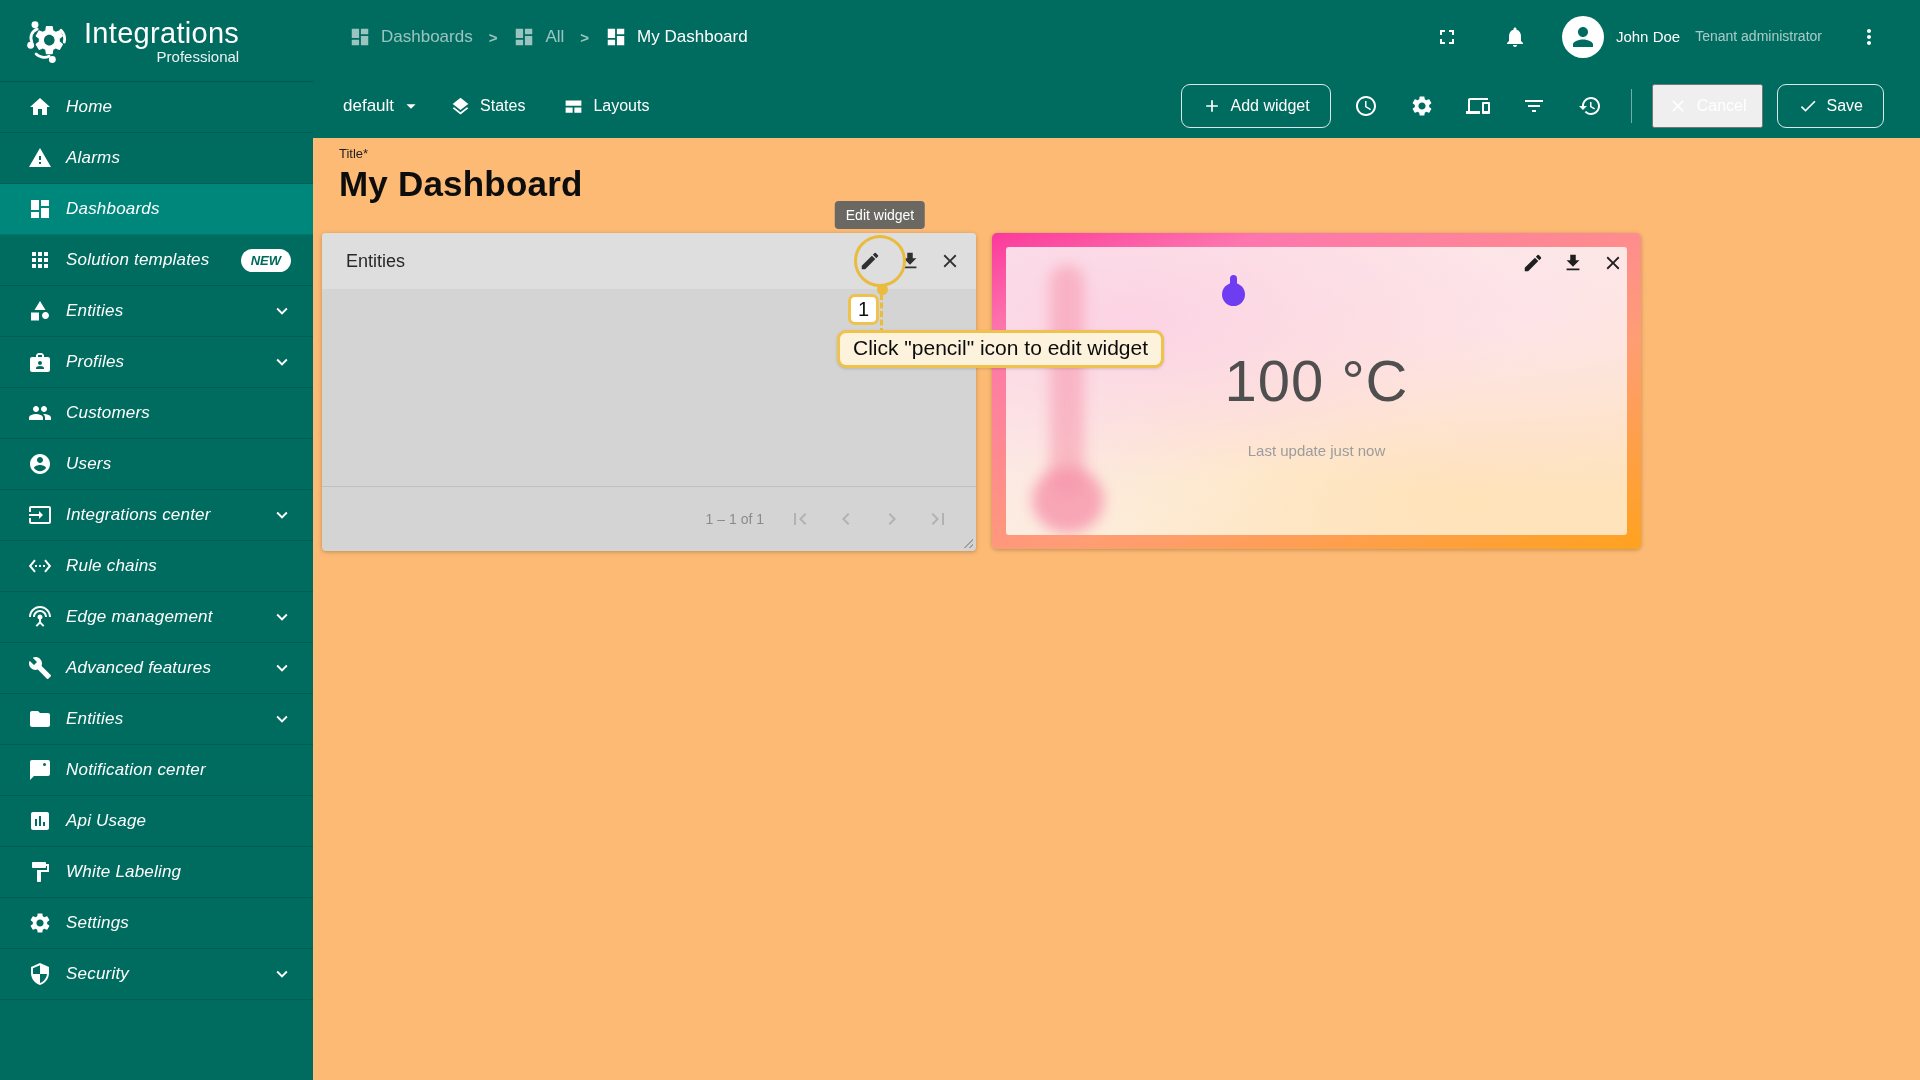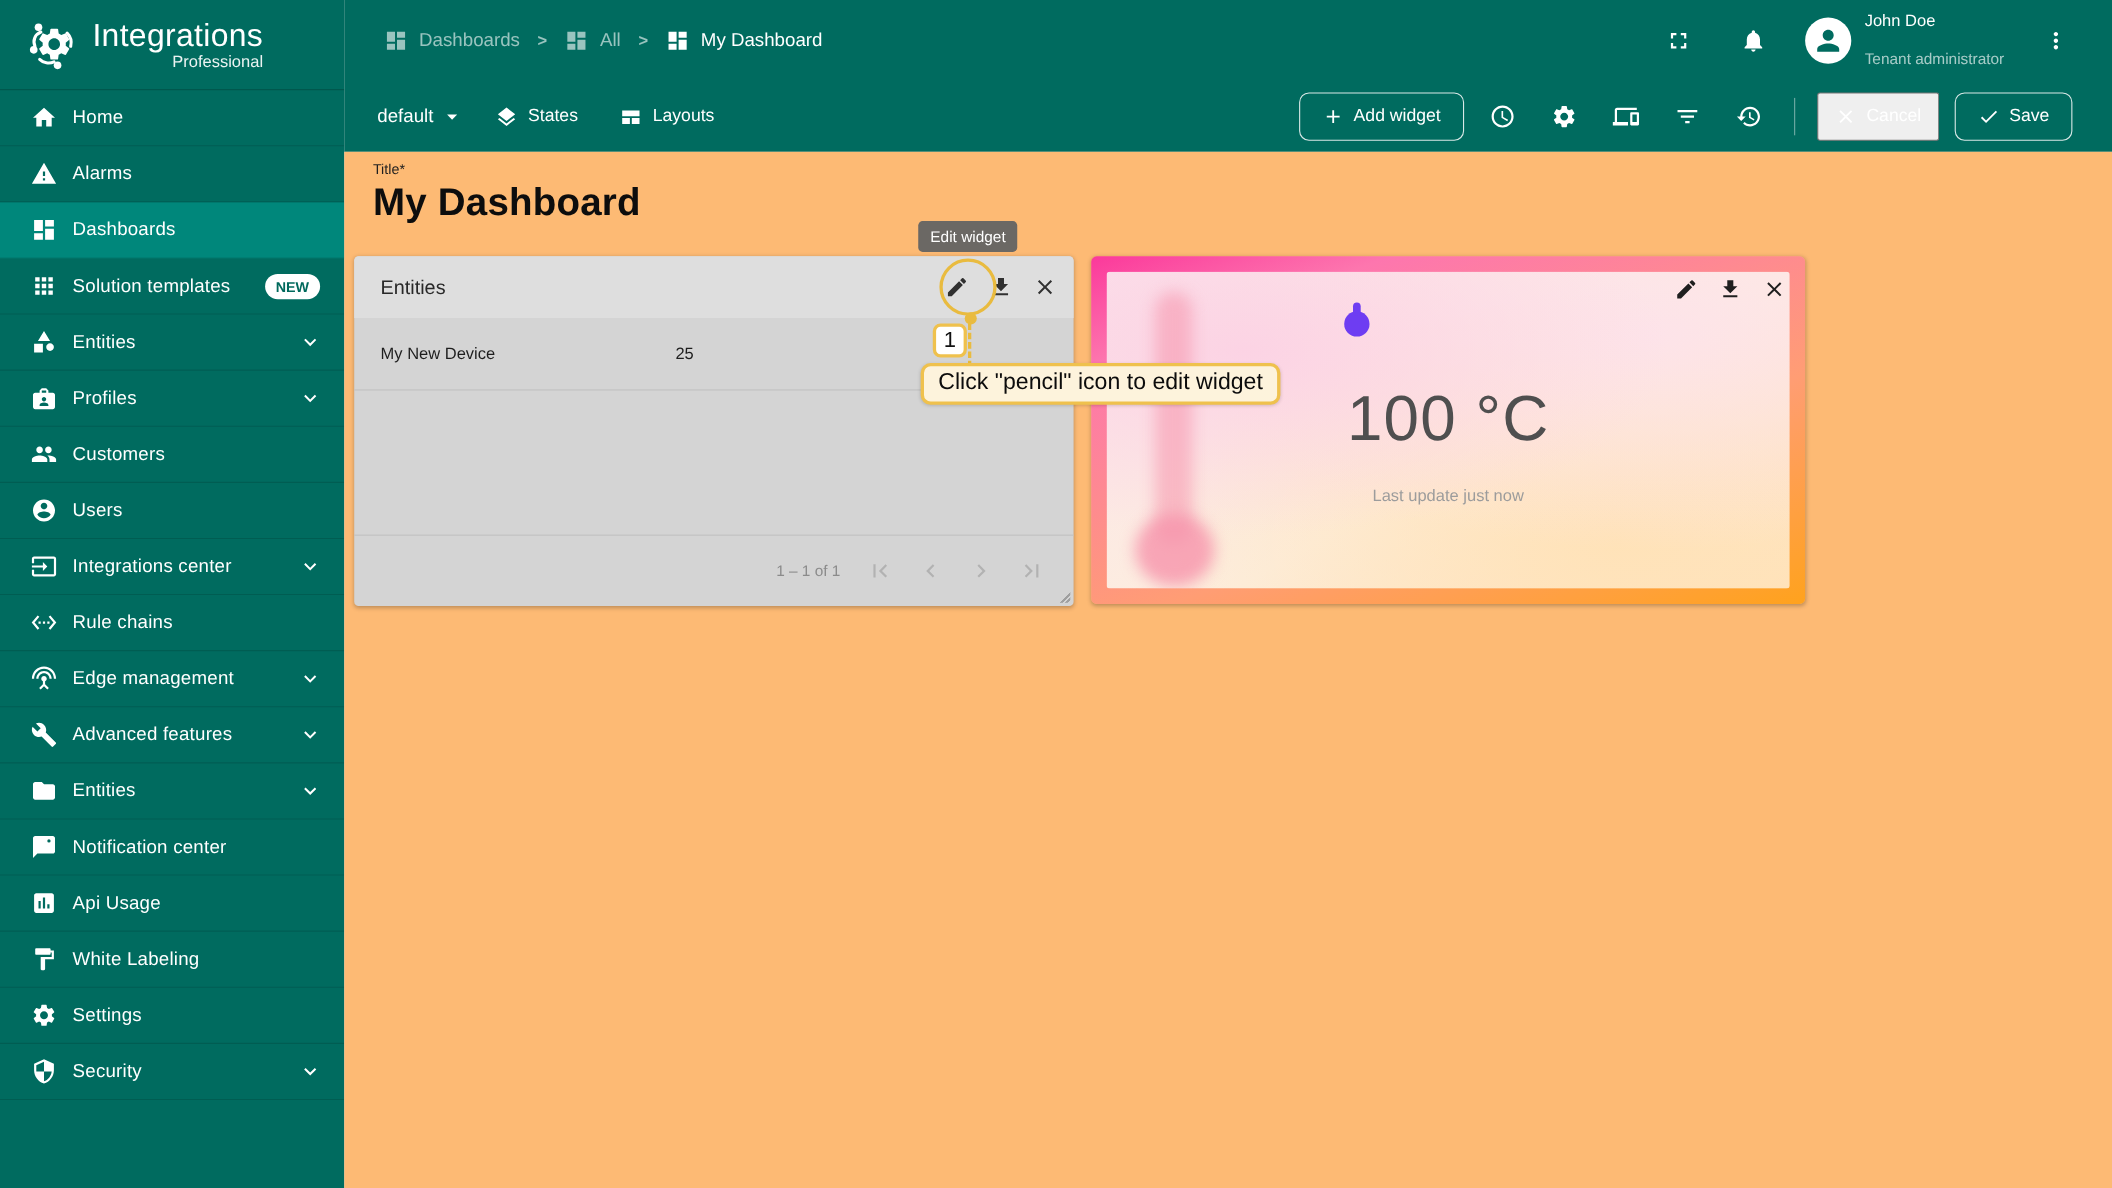--- a/index.html
+++ b/index.html
@@ -10,21 +10,21 @@
   .app { display:flex; width:1920px; height:1080px; }
 
   
   .sidebar { width:313px; min-width:313px; background:#006B5F; color:#fff; display:flex; flex-direction:column; }
   .logo-block { height:82px; display:flex; align-items:center; gap:10px; padding:0 18px 0 22px; border-bottom:1px solid rgba(0,0,0,0.18); cursor:pointer; }
   .logo-mark { width:52px; height:52px; }
   .logo-text { display:flex; flex-direction:column; align-items:flex-end; }
   .logo-title { font-size:29px; font-weight:400; letter-spacing:0.3px; color:#fff; }
   .logo-sub { font-size:15px; color:rgba(255,255,255,0.92); margin-top:-2px; }
   .nav { flex:1; overflow:hidden; }
-  .nav-item { height:51px; display:flex; align-items:center; padding:0 20px 0 28px; gap:14px; border-bottom:1px solid rgba(0,0,0,0.13); cursor:pointer; }
+  .nav-item { height:51px; display:flex; align-items:center; padding:0 20px 0 28px; gap:14px; border-bottom:1px solid rgba(0,0,0,0.13); cursor:pointer;font-style:italic; }
   .nav-item.active { background:#00877B; }
   .nav-icon { width:24px; height:24px; color:#fff; flex:none; }
   .nav-icon svg { width:24px; height:24px; fill:currentColor; }
   .nav-label { font-size:17px; font-weight:400; letter-spacing:0.2px; flex:1; white-space:nowrap; }
   .nav-badge { background:#fff; color:#00695C; font-size:13px; font-weight:700; border-radius:12px; padding:4px 10px; margin-right:2px; }
   .nav-chevron { width:22px; height:22px; color:#fff; }
   .nav-chevron svg { width:22px; height:22px; fill:currentColor; }
 
   
   .main { flex:1; display:flex; flex-direction:column; position:relative; }
@@ -36,21 +36,21 @@
   .crumb .bc-icon svg { width:22px; height:22px; fill:currentColor; }
   .crumb, .crumb-sep { color:rgba(255,255,255,0.6); font-size:17px; }
   .crumb.current { color:#fff; }
   .crumb-sep { font-size:15px; font-weight:700; }
   .row1-right { display:flex; align-items:center; gap:26px; }
   .tb-iconbtn { width:42px; height:42px; display:flex; align-items:center; justify-content:center; color:#fff; cursor:pointer; border-radius:50%; }
   .tb-iconbtn svg { width:24px; height:24px; fill:currentColor; }
   .user-chip { display:flex; align-items:center; gap:12px; cursor:pointer; }
   .avatar { width:42px; height:42px; border-radius:50%; background:#fff; display:flex; align-items:center; justify-content:center; }
   .avatar svg { width:30px; height:30px; fill:#006B5F; }
-  .user-meta { display:flex; flex-direction:column; line-height:1.25;gap:15px; }
+  .user-meta { display:flex; flex-direction:row; line-height:1.25;gap:15px; }
   .user-name { font-size:15px; color:#fff; }
   .user-role { font-size:14px; color:rgba(255,255,255,0.65); }
 
   .row2 { height:64px; display:flex; align-items:center; padding:0 36px 0 26px; }
   .row2-left { display:flex; align-items:center; gap:10px; flex:1; }
   .state-select { display:flex; align-items:center; gap:6px; font-size:17px; cursor:pointer; padding:6px 4px; }
   .state-select svg { width:22px; height:22px; fill:#fff; }
   .tbtn { display:flex; align-items:center; gap:9px; font-size:16px; padding:8px 14px; cursor:pointer; border-radius:6px; color:#fff; }
   .tbtn svg { width:21px; height:21px; fill:currentColor; }
   .row2-right { display:flex; align-items:center; gap:14px; }
@@ -494,24 +494,20 @@
                   <path d="M19 9h-4V3H9v6H5l7 7 7-7zM5 18v2h14v-2H5z"></path>
                 </svg>
               </span>
             <span class="w-iconbtn">
                 <svg viewBox="0 0 24 24">
                   <path d="M19 6.41 17.59 5 12 10.59 6.41 5 5 6.41 10.59 12 5 17.59 6.41 19 12 13.41 17.59 19 19 17.59 13.41 12z"></path>
                 </svg>
               </span>
           </div>
         </div>
-        <div class="ew-row">
-          <span class="td td-name">My New Device</span>
-          <span class="td">25</span>
-        </div>
         <div class="ew-spacer"></div>
         <div class="ew-paginator">
           <span class="pg-label">1 – 1 of 1</span>
           <span class="pg-btn">
               <svg viewBox="0 0 24 24">
                 <path d="M18.41 16.59 13.82 12l4.59-4.59L17 6l-6 6 6 6zM6 6h2v12H6z"></path>
               </svg>
             </span>
           <span class="pg-btn">
               <svg viewBox="0 0 24 24">

